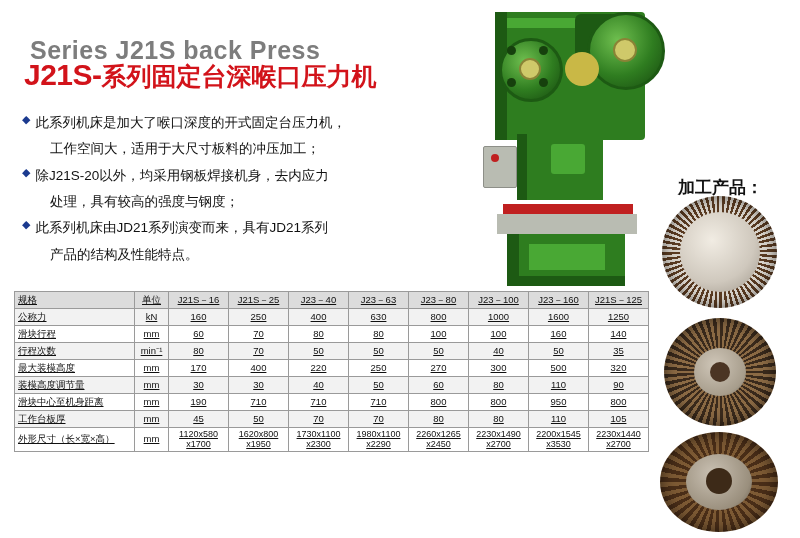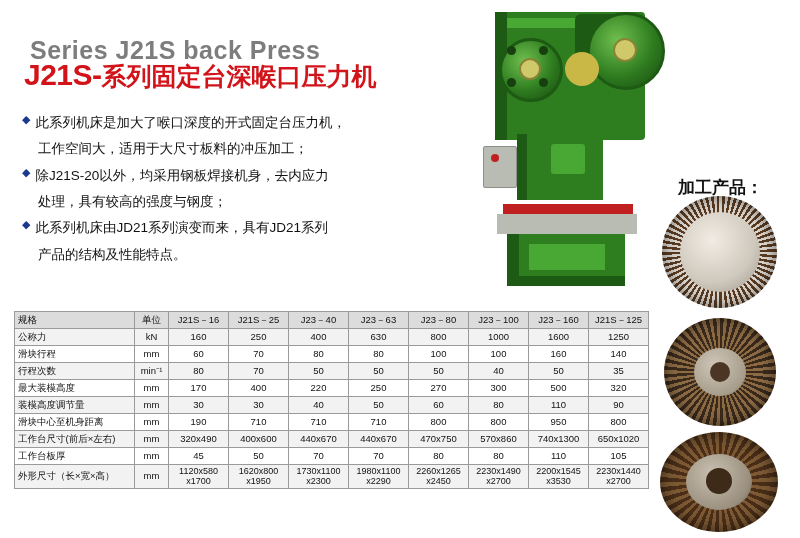--- a/index.html
+++ b/index.html
@@ -32,21 +32,21 @@
   
   .bullets{
     position:absolute;left:22px;top:110px;width:430px;
     font-size:13.5px;color:#111;line-height:1.95;
   }
   .bullet-row{display:flex;align-items:flex-start;}
   .diamond{
     color:#1b3a8f;font-size:11px;line-height:1.75;margin-right:5px;flex:0 0 auto;
   }
   .bullet-text{flex:1 1 auto;}
-  .bullet-cont{margin-left:16px;}
+  .bullet-cont{margin-left:28px;}
 
   
   .right-label{
     position:absolute;left:678px;top:148px;
     font-size:17px;font-weight:bold;color:#111;margin-top:28px;
   }
 
   
   .machine{position:absolute;left:455px;top:4px;width:230px;height:290px;}
   .m-body{position:absolute;background:#2e7d1f;}
@@ -102,26 +102,27 @@
     position:absolute;left:686px;top:454px;width:66px;height:56px;border-radius:50%;
     background:radial-gradient(circle at 40% 35%,#c9c0b2 0%,#9a8f7d 70%,#5d5447 100%);
   }
   .disc3-hole{
     position:absolute;left:706px;top:468px;width:26px;height:26px;border-radius:50%;
     background:#3d2a18;
   }
 
   
   table.spec{
-    position:absolute;left:14px;top:311px;
+    position:absolute;left:14px;top:291px;
     border-collapse:collapse;
     font-size:9.5px;
     color:#111;
     width:632px;
     table-layout:fixed;
+    text-decoration:underline;
   }
   table.spec td,table.spec th{
     border:1px solid #9a9a9a;
     padding:1px 2px;
     text-align:center;
     vertical-align:middle;
     line-height:1.15;
     height:14px;
     font-weight:normal;
   }
@@ -309,32 +310,20 @@
           <td>190</td>
           <td>710</td>
           <td>710</td>
           <td>710</td>
           <td>800</td>
           <td>800</td>
           <td>950</td>
           <td>800</td>
         </tr>
         <tr>
-          <td class="label">工作台尺寸(前后×左右)</td>
-          <td>mm</td>
-          <td>320x490</td>
-          <td>400x600</td>
-          <td>440x670</td>
-          <td>440x670</td>
-          <td>470x750</td>
-          <td>570x860</td>
-          <td>740x1300</td>
-          <td>650x1020</td>
-        </tr>
-        <tr>
           <td class="label">工作台板厚</td>
           <td>mm</td>
           <td>45</td>
           <td>50</td>
           <td>70</td>
           <td>70</td>
           <td>80</td>
           <td>80</td>
           <td>110</td>
           <td>105</td>

